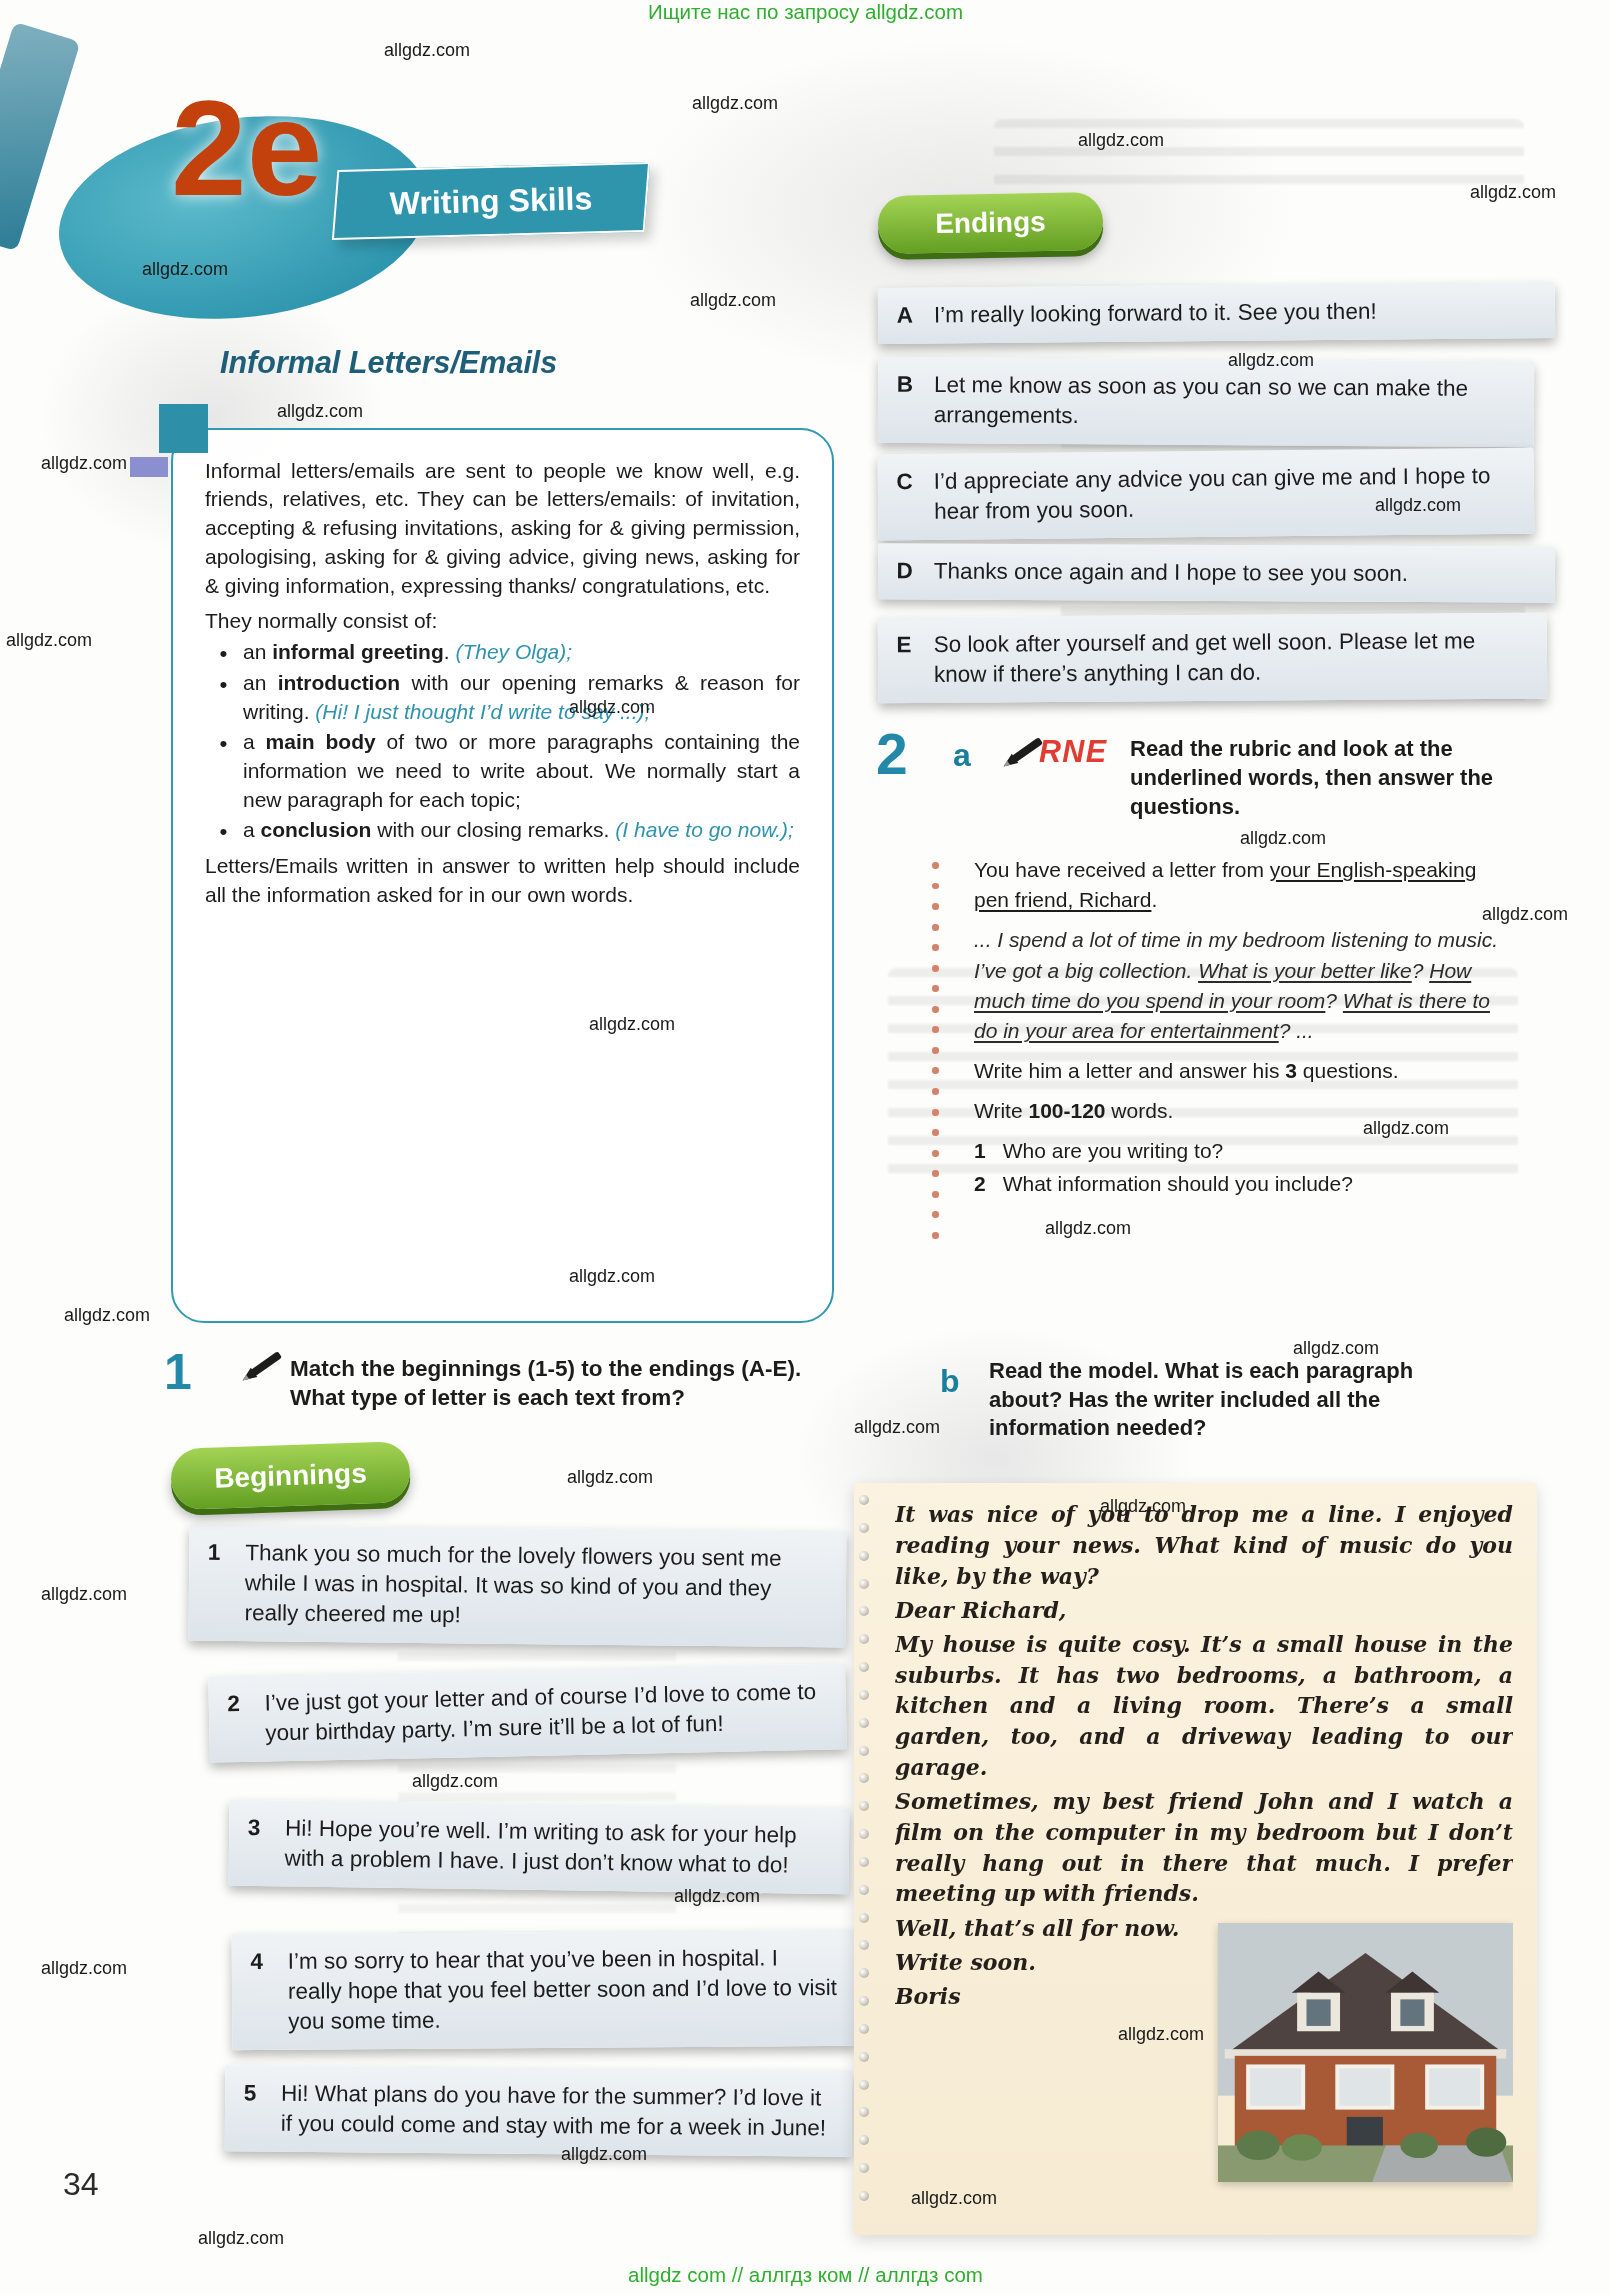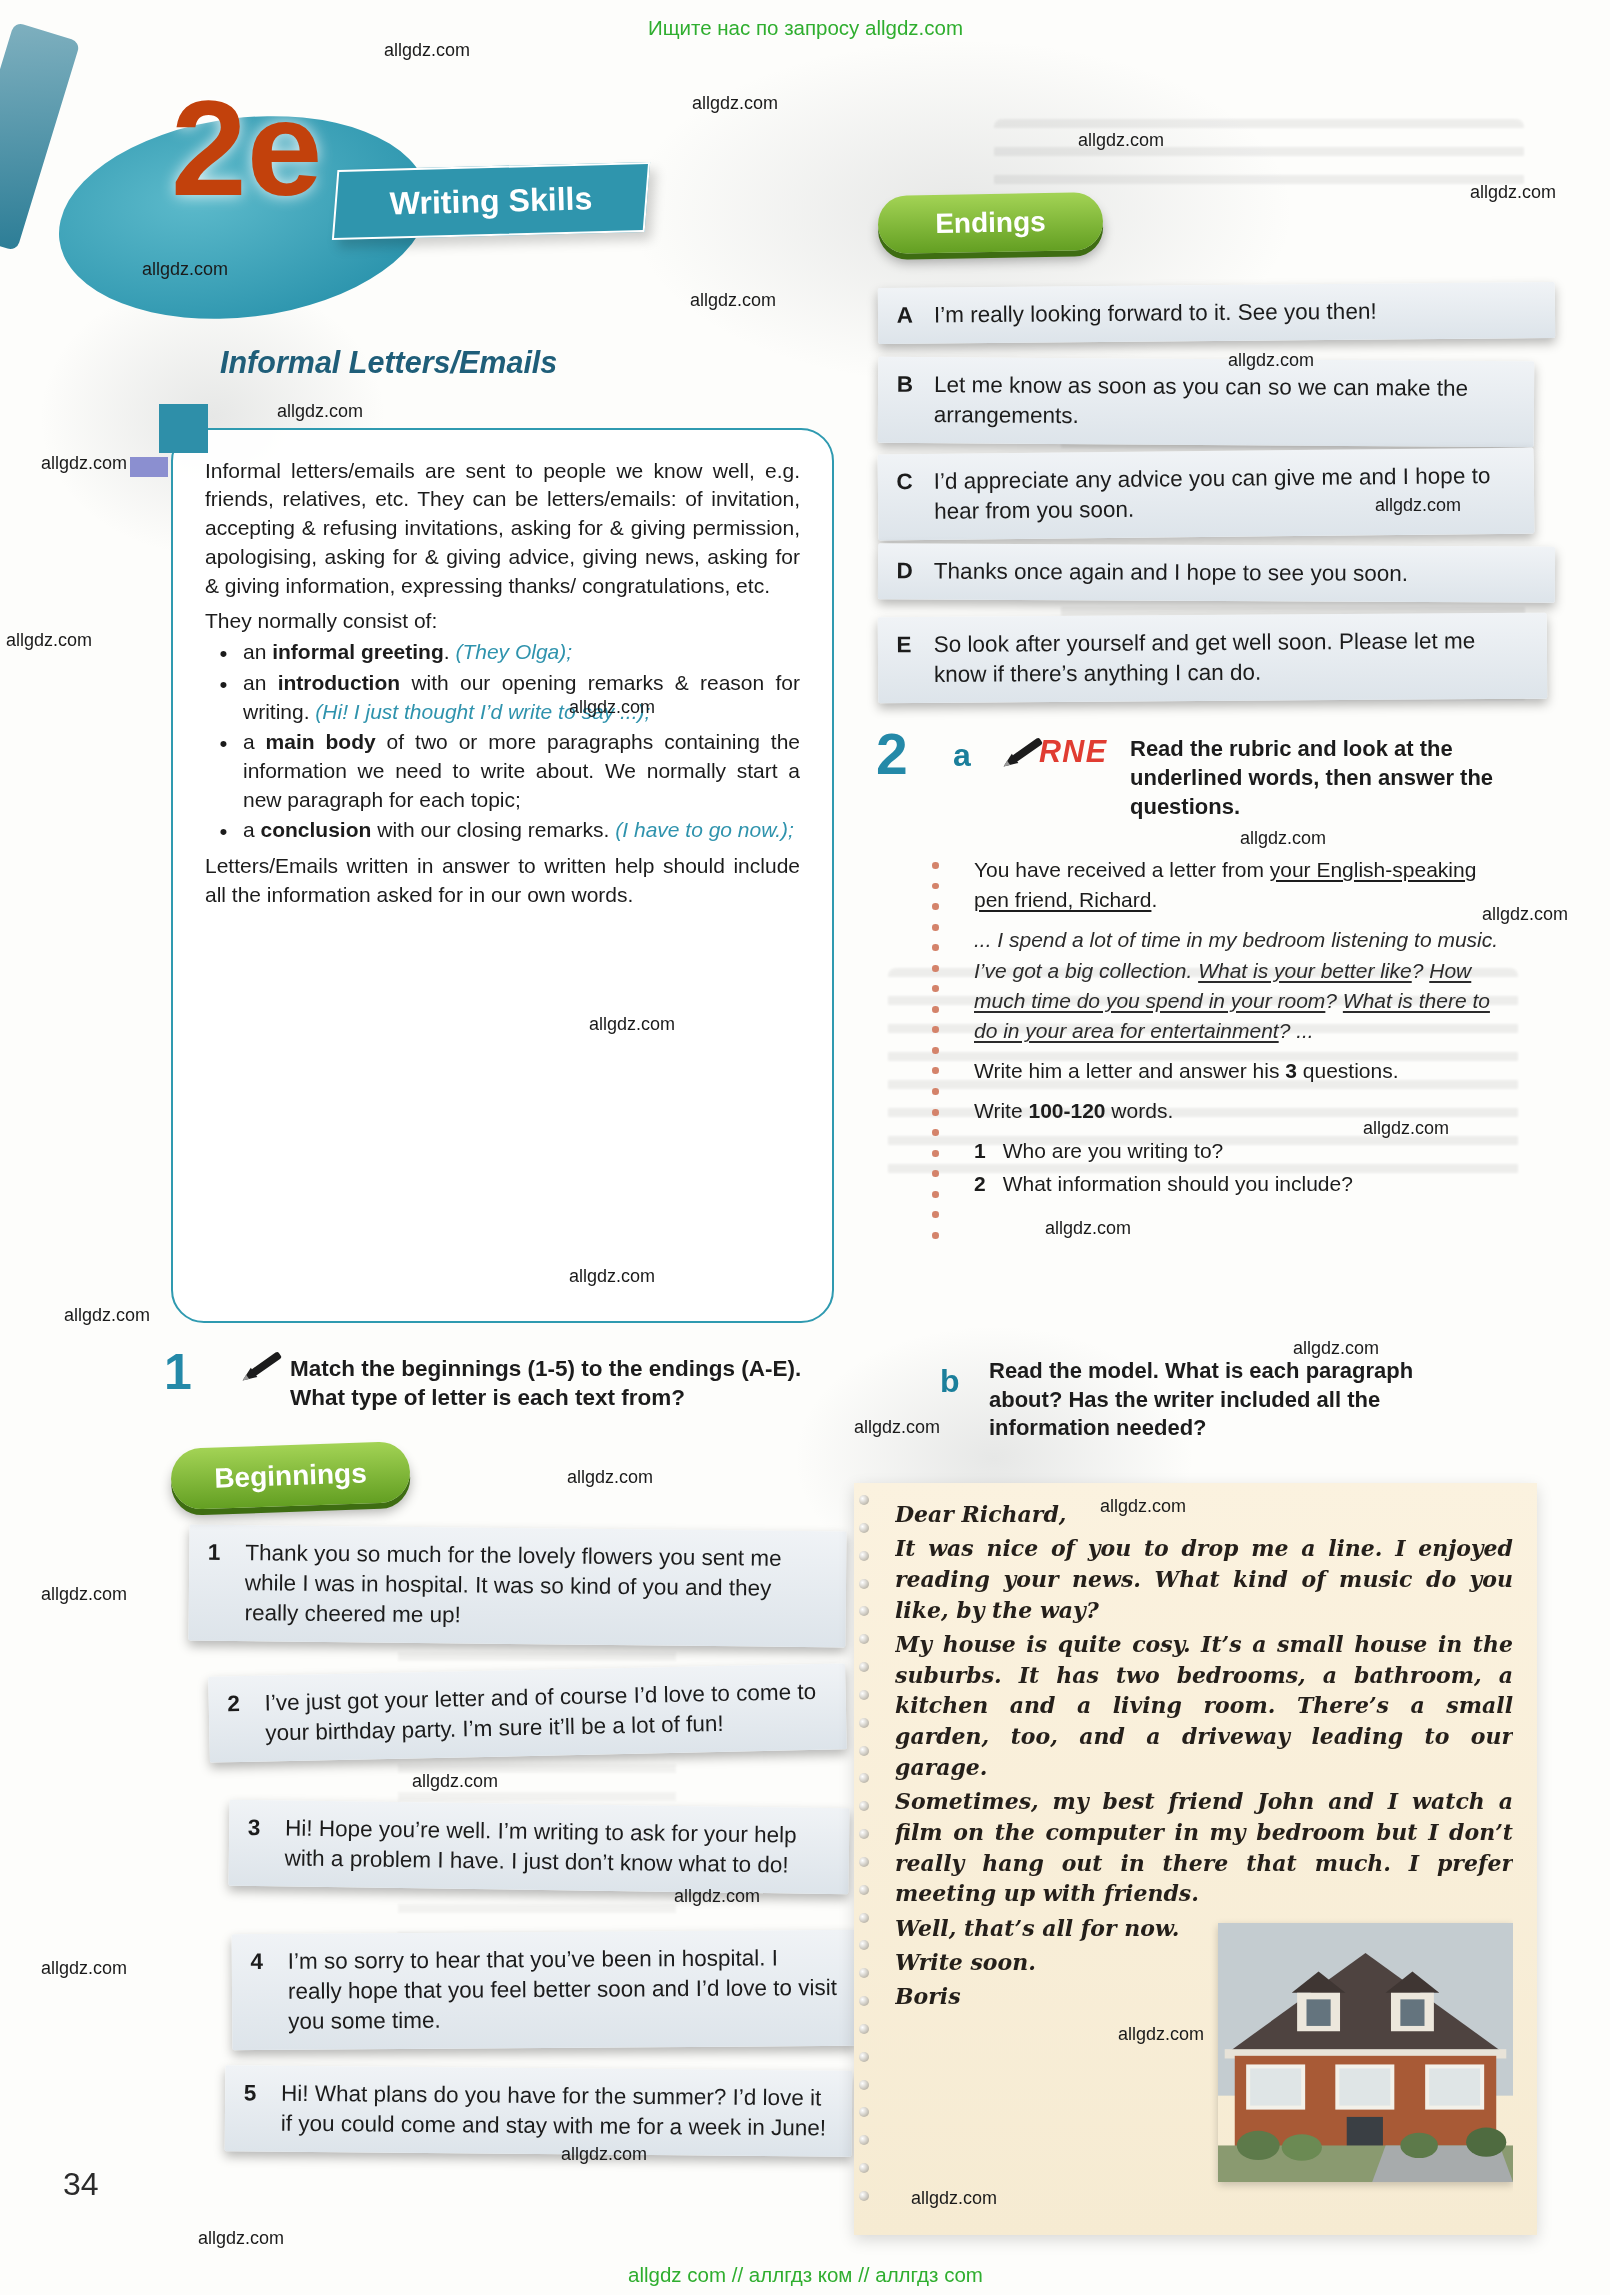--- a/index.html
+++ b/index.html
@@ -4,21 +4,21 @@
 <style>
   html,body{margin:0;padding:0;background:#9a9a9a;}
   .page{position:relative;width:1611px;height:2295px;background:#fdfdfb;overflow:hidden;
         font-family:"Liberation Sans",sans-serif;color:#1c1c1c;}
   
   .blotch{position:absolute;z-index:0;background:radial-gradient(closest-side,rgba(140,145,148,.20),rgba(140,145,148,0));}
   .ghost{position:absolute;z-index:1;opacity:.08;filter:blur(1.3px);border-radius:8px;
          background:repeating-linear-gradient(180deg,#444 0 8.6px,transparent 8.6px 28px);}
   .wm{position:absolute;z-index:6;font-size:18px;color:#1a1a1a;white-space:nowrap;}
   
-  .top-note{position:absolute;left:0;right:0;top:16px;text-align:center;color:#2fae2f;font-size:20.5px;z-index:5;}
+  .top-note{position:absolute;left:0;right:0;top:0;text-align:center;color:#2fae2f;font-size:20.5px;z-index:5;}
   .footer-note{position:absolute;left:0;right:0;bottom:8px;text-align:center;color:#2fae2f;font-size:20.5px;z-index:5;}
   
   .corner-wedge{position:absolute;left:-18.6px;top:26.5px;width:69px;height:219px;z-index:2;
         background:linear-gradient(160deg,#7fb0bf,#2c7d96);transform:rotate(17deg);border-radius:9.3px;}
   .blob{position:absolute;left:58px;top:118px;width:371px;height:199px;z-index:2;border-radius:50%;
         background:radial-gradient(ellipse at 38% 38%,#5cbacb,#1f8aa5);transform:rotate(-7deg);}
   .module-num{position:absolute;left:171px;top:80px;z-index:3;font-size:136px;font-weight:bold;color:#c2410c;
         text-shadow:0 0 14.6px rgba(255,255,255,.85);line-height:1;}
   .banner{position:absolute;left:335px;top:166px;width:308px;height:66px;z-index:3;background:#2f95ad;
         border:2.7px solid #fff;transform:skewX(-6deg) rotate(-1.5deg);display:flex;align-items:center;justify-content:center;
@@ -269,22 +269,22 @@
         <i style="top: 501px;"></i>
         <i style="top: 529px;"></i>
         <i style="top: 557px;"></i>
         <i style="top: 585px;"></i>
         <i style="top: 612px;"></i>
         <i style="top: 640px;"></i>
         <i style="top: 668px;"></i>
         <i style="top: 696px;"></i>
       </div>
     <div class="letter">
+      <p>It was nice of you to drop me a line. I enjoyed reading your news. What kind of music do you like, by the way?</p>
       <p>Dear Richard,</p>
-      <p>It was nice of you to drop me a line. I enjoyed reading your news. What kind of music do you like, by the way?</p>
       <p>My house is quite cosy. It’s a small house in the suburbs. It has two bedrooms, a bathroom, a kitchen and a living room. There’s a small garden, too, and a driveway leading to our garage.</p>
       <p>Sometimes, my best friend John and I watch a film on the computer in my bedroom but I don’t really hang out in there that much. I prefer meeting up with friends.</p>
       <div class="house-float">
         <svg width="295" height="259" viewBox="0 0 440 390" preserveAspectRatio="none">
           <rect x="0" y="0" width="440" height="260" fill="#c4ccd0"></rect>
           <polygon points="15,195 220,45 425,195" fill="#4e4340"></polygon>
           <polygon points="110,105 150,73 190,105" fill="#3f3633"></polygon>
           <rect x="118" y="105" width="64" height="58" fill="#ece7dc"></rect>
           <rect x="132" y="115" width="36" height="40" fill="#64747e"></rect>
           <polygon points="250,105 290,73 330,105" fill="#3f3633"></polygon>

